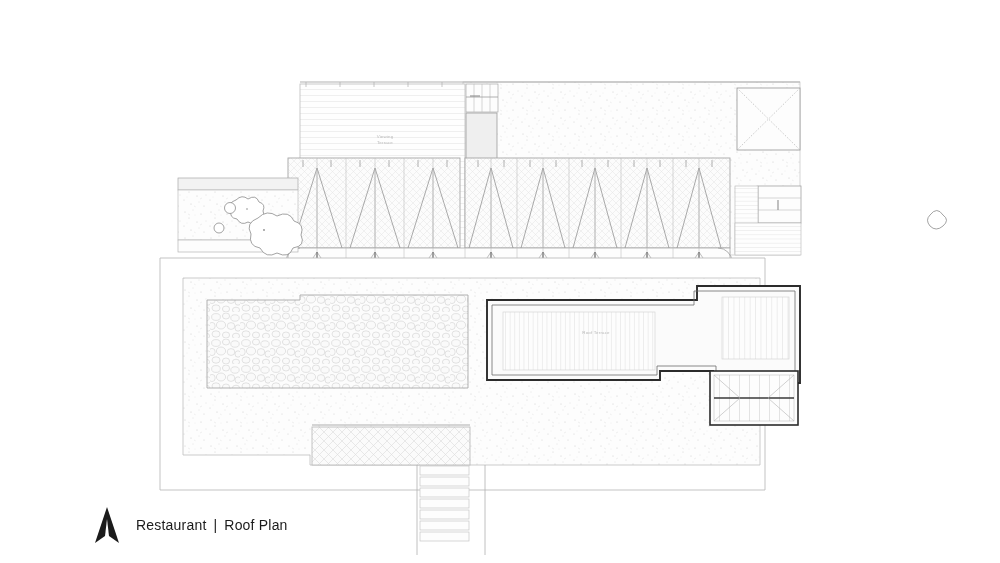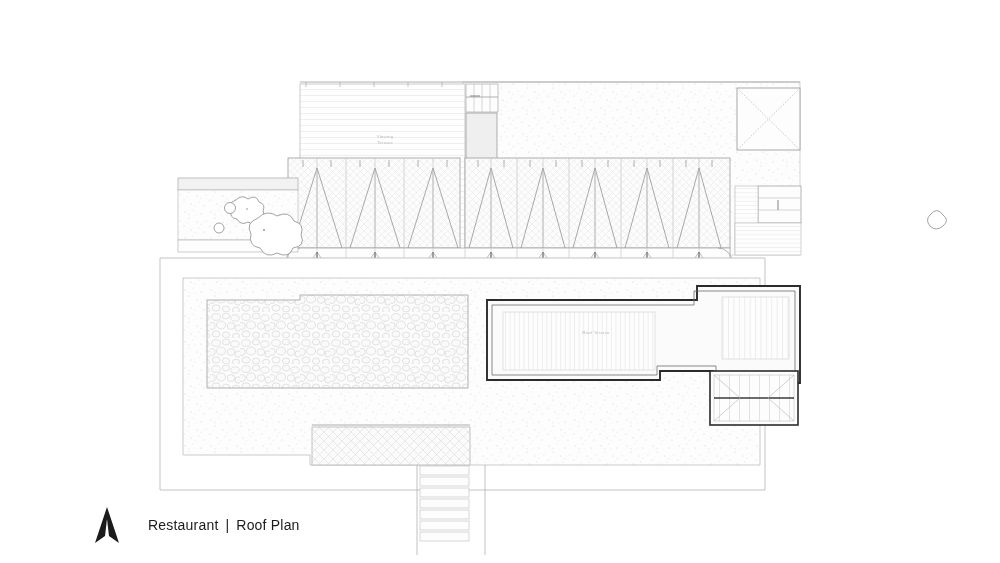--- a/index.html
+++ b/index.html
@@ -2,21 +2,21 @@
 <html><head>
 <meta charset="utf-8">
 <style>
   html,body{margin:0;padding:0;background:#ffffff;}
   body{width:1000px;height:563px;position:relative;overflow:hidden;
        font-family:"Liberation Sans",sans-serif;}
 
   #plan{position:absolute;left:0;top:0;width:1000px;height:563px;}
 
   
-  .titleblock{position:absolute;left:90px;top:505px;display:flex;align-items:center;gap:24px;}
+  .titleblock{position:absolute;left:90px;top:505px;display:flex;align-items:center;gap:12px;}
   .north{width:34px;height:40px;position:relative;}
   .title-text{font-size:14px;color:#1b1b1b;letter-spacing:.2px;white-space:nowrap;}
   .title-sep{display:inline-block;width:7px;}
 
   
   .lbl{position:absolute;font-size:4.4px;color:#b9b9b9;letter-spacing:.2px;
        text-align:center;line-height:1.35;white-space:nowrap;pointer-events:none;}
 </style>
 </head>
 <body>

